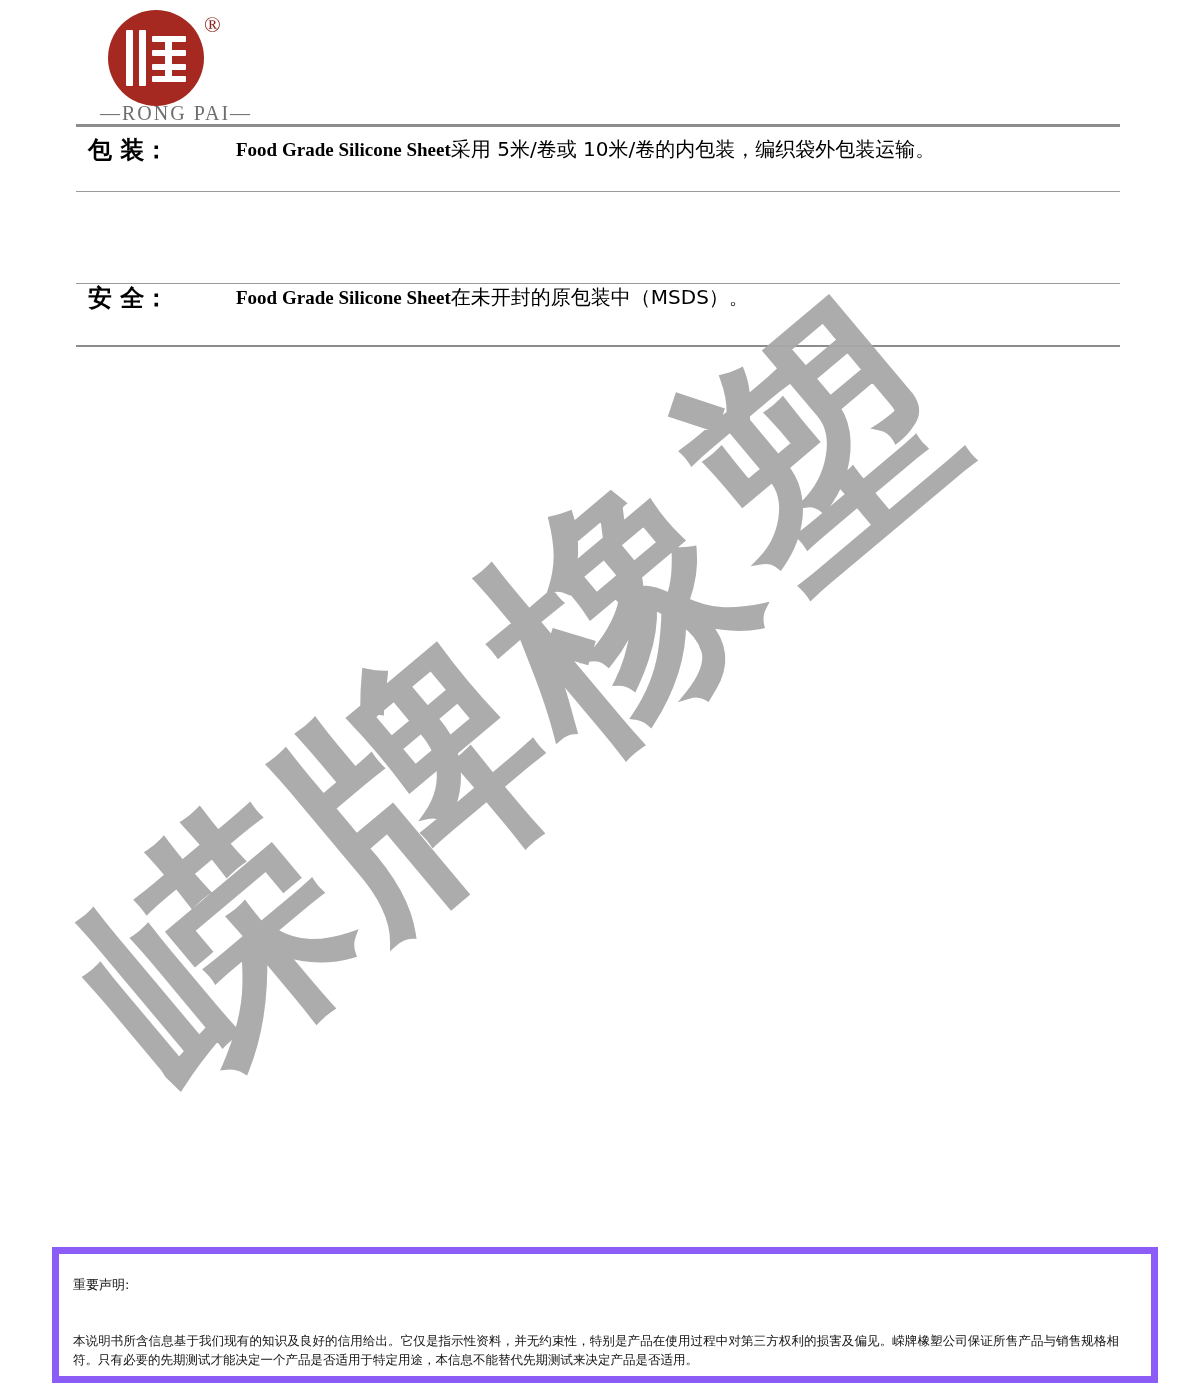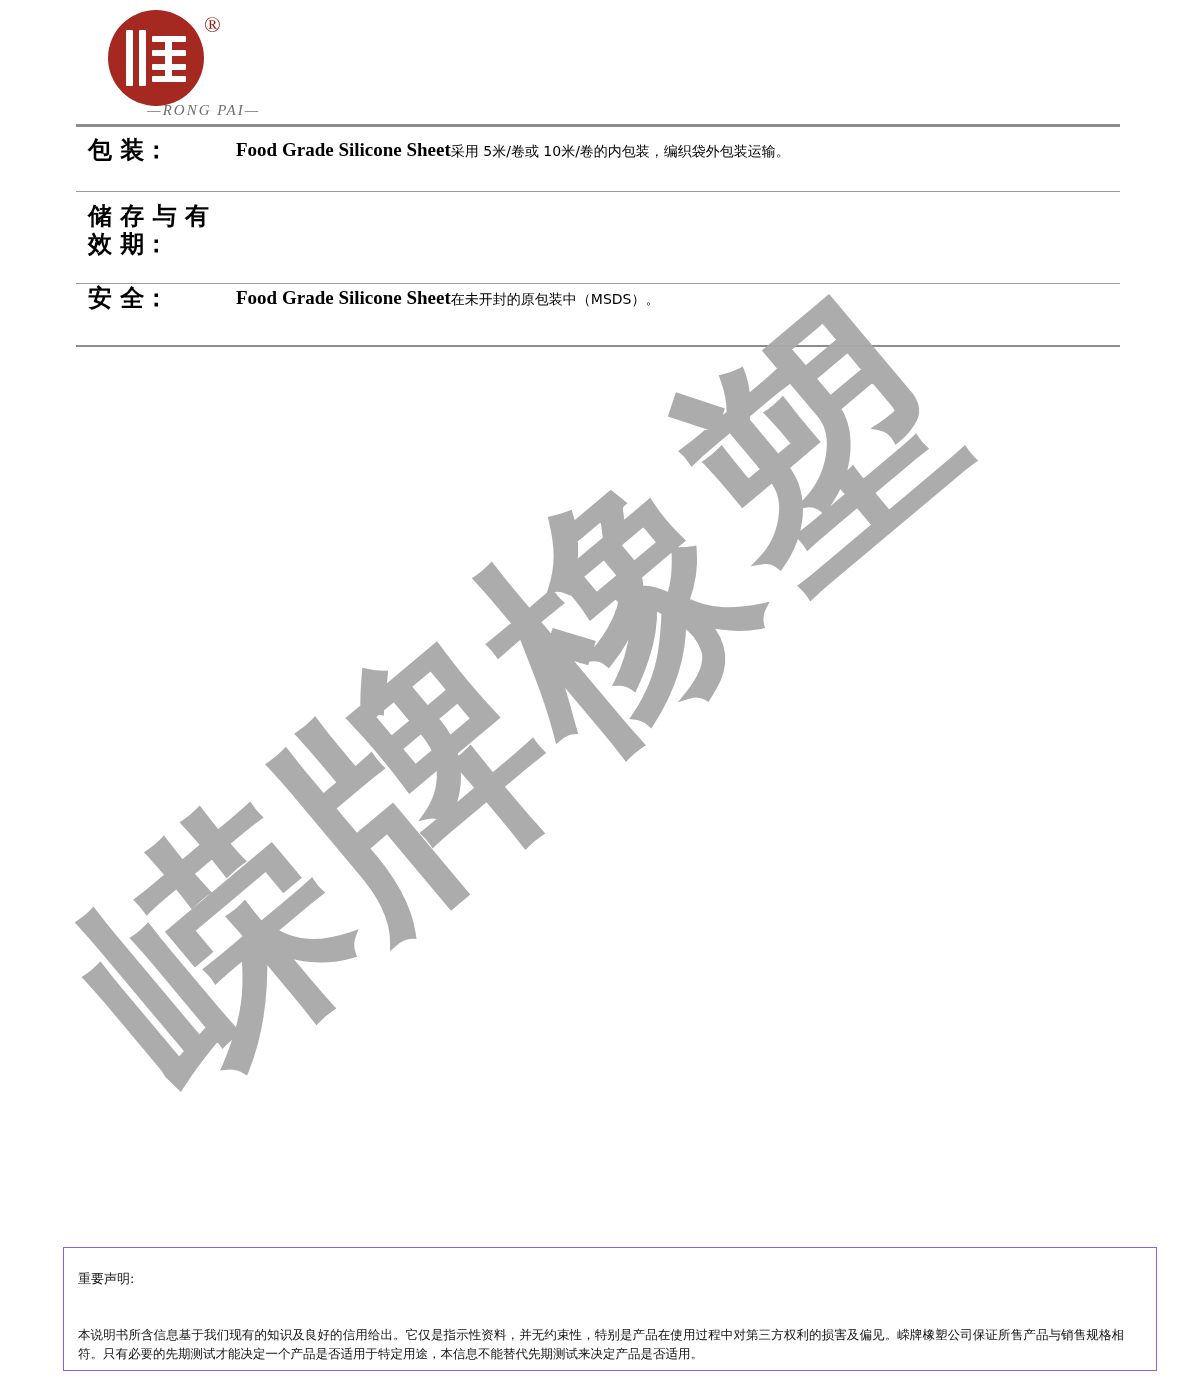--- a/index.html
+++ b/index.html
@@ -48,26 +48,25 @@
     top: 4px;
     font-size: 22px;
     font-family: "Liberation Serif", serif;
     color: #8d231c;
   }
   .logo-word {
     position: absolute;
     left: 0px;
     top: 94px;
     width: 160px;
-    text-align: right;
+    text-align: left;
     font-family: "Liberation Serif", serif;
-    font-size: 15px;
+    font-size: 20px;
     letter-spacing: 2px;
     color: #6e6e6e;
-    font-style: italic;
   }
 
   
   .rule {
     position: absolute;
     background: #8a8a8a;
   }
   .rule-thick {
     left: 76px;
     top: 124px;
@@ -97,21 +96,21 @@
   }
   .row-body {
     position: absolute;
     left: 160px;
     width: 872px;
     font-size: 19px;
     line-height: 27px;
     text-align: justify;
   }
   .b { font-weight: bold; font-family: "Liberation Serif", serif; }
-  .cn { font-family: "DejaVu Sans", sans-serif; font-size: 14px; }
+  .cn { font-family: "DejaVu Sans", sans-serif; font-size: 20px; }
 
   .row-pack { top: 136px; height: 48px; }
   .row-store { top: 202px; height: 72px; }
   .row-safe  { top: 284px; height: 44px; }
 
   
   .watermark {
     position: absolute;
     left: 0;
     top: 150px;
@@ -133,25 +132,25 @@
     color: #a8a8a8;
     transform: rotate(-40deg);
     transform-origin: 50% 50%;
     white-space: nowrap;
     opacity: 0.95;
   }
 
   
   .footer-box {
     position: absolute;
-    left: 63px;
+    left: 52px;
     top: 1247px;
     width: 1092px;
     height: 122px;
-    border: 1px solid #8b5cf6;
+    border: 7px solid #8b5cf6;
     background: transparent;
   }
   .footer-inner {
     position: absolute;
     left: 14px;
     top: 22px;
     width: 1046px;
   }
   .footer-title {
     font-family: "DejaVu Sans", sans-serif;
@@ -198,21 +197,20 @@
   <div class="rule rule-thin-3"></div>
 
   <div class="row row-pack">
     <div class="row-label">包 装：</div>
     <div class="row-body">
       <span class="b">Food Grade Silicone Sheet</span><span class="cn">采用 5米/卷或 10米/卷的内包装，编织袋外包装运输。</span>
     </div>
   </div>
 
   <div class="row row-store">
-    <div class="row-label">储 存 与 有 效 期：</div>
   </div>
 
   <div class="row row-safe">
     <div class="row-label">安 全：</div>
     <div class="row-body">
       <span class="b">Food Grade Silicone Sheet</span><span class="cn">在未开封的原包装中（MSDS）。</span>
     </div>
   </div>
 
   <div class="watermark">

